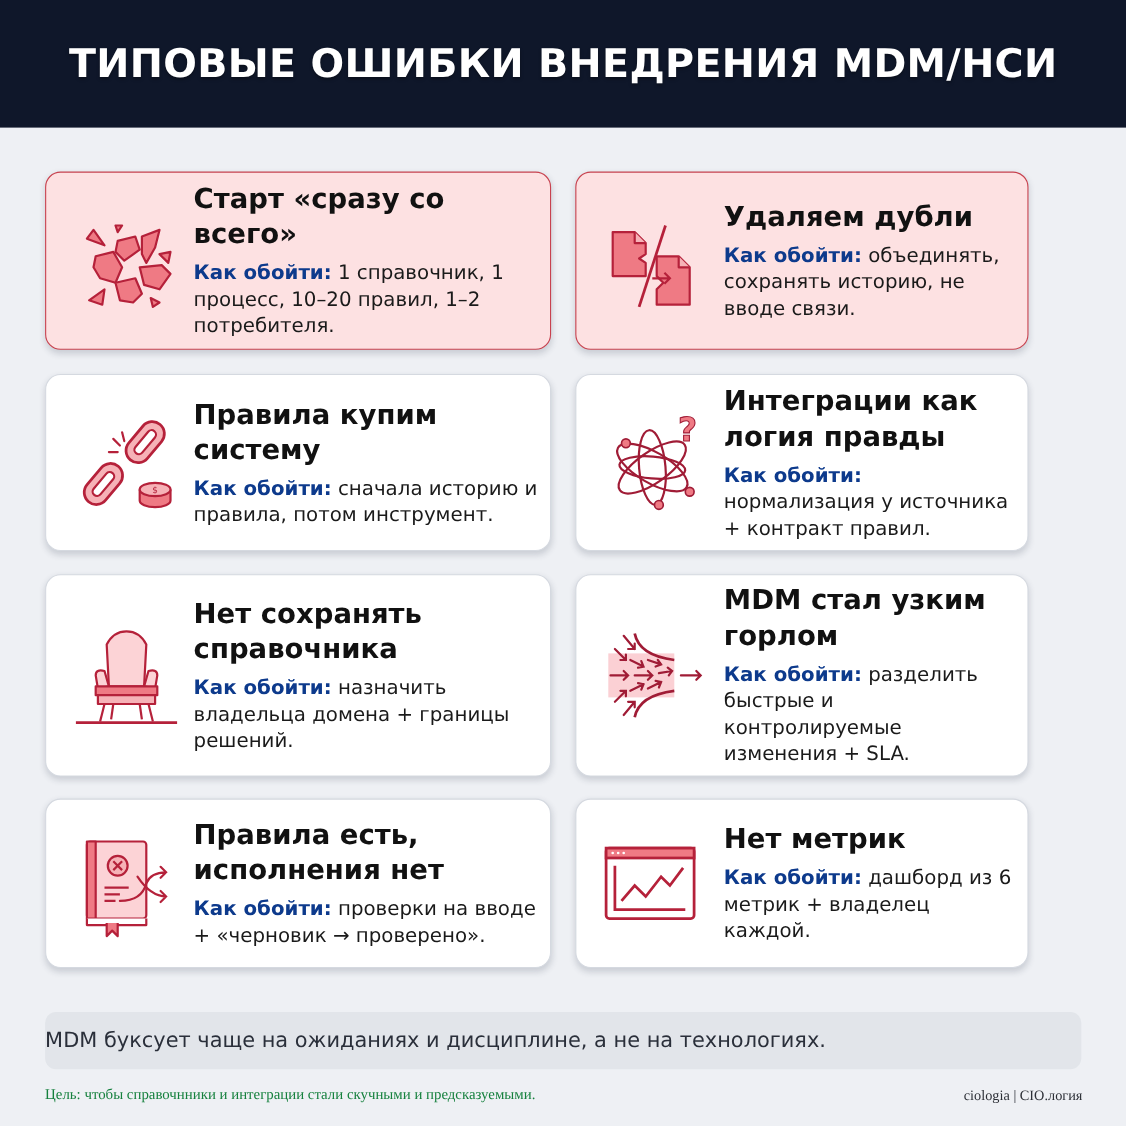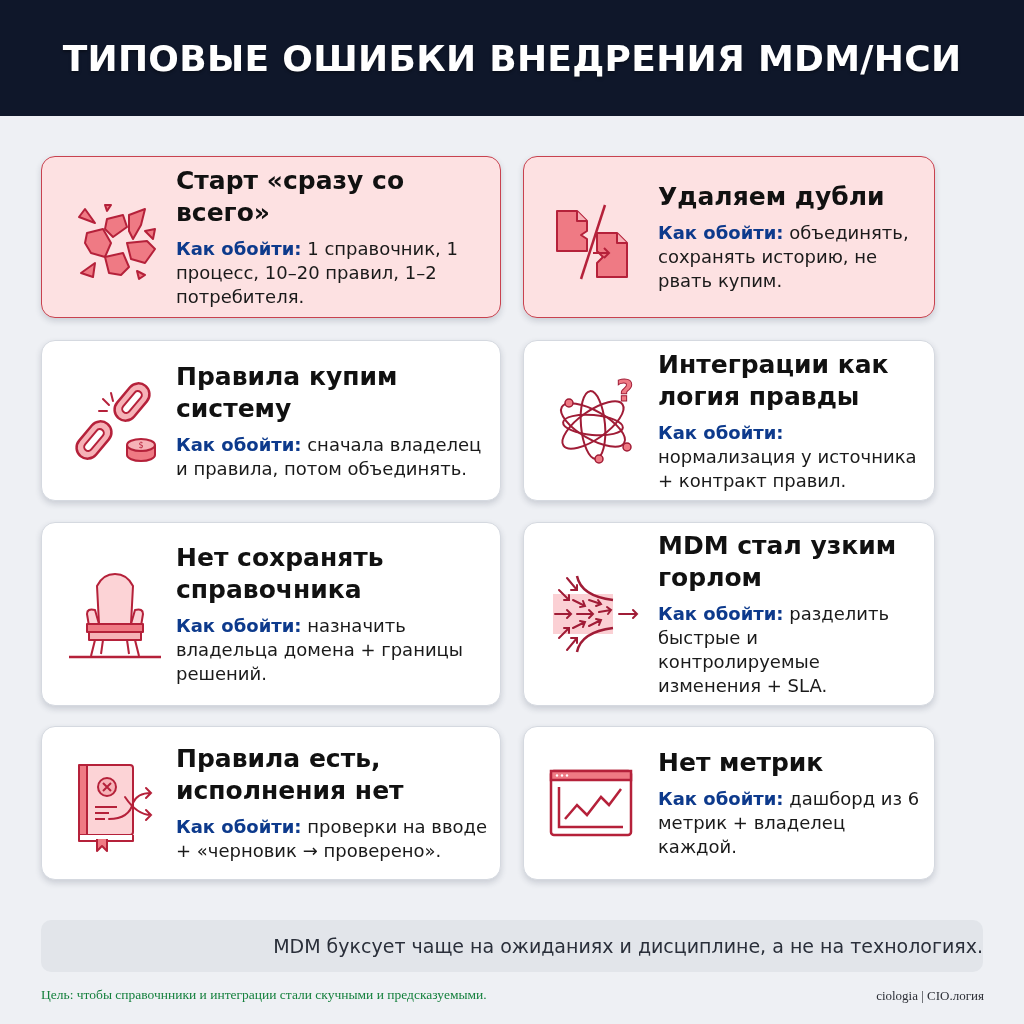--- a/index.html
+++ b/index.html
@@ -66,21 +66,21 @@
   .col-r { left: 523px; width: 412px; align-items: center; }
   .r1 { top: 156px; height: 162px; }
   .r2 { top: 340px; height: 161px; }
   .r3 { top: 522px; height: 184px; }
   .r4 { top: 726px; height: 154px; }
 
   .banner {
     position: absolute; left: 41px; top: 920px; width: 942px; height: 52px;
     background: #e2e5ea;
     border-radius: 10px;
-    display: flex; align-items: center; justify-content: flex-end;
+    display: flex; align-items: center; justify-content: flex-start;
   }
   .banner span {
     font-family: "DejaVu Sans", sans-serif;
     font-size: 19px;
     color: #2a2f3a;
   }
   .footer-left {
     position: absolute; left: 41px; top: 987px;
     font-family: Liberation Serif, serif;
     font-size: 13.5px; color: #15803d;
@@ -129,21 +129,21 @@
         <path d="M30,24 L30,34 L40,34" fill="#f6b2b7"></path>
         <path d="M50,46 L70,46 L80,56 L80,90 L50,90 L50,76 L56,70 L50,64 Z"></path>
         <path d="M70,46 L70,56 L80,56" fill="#f6b2b7"></path>
       </g>
       <line x1="58" y1="18" x2="34" y2="92" stroke="#b5213a" stroke-width="2.5"></line>
       <path d="M46,66 L62,66 M57,61 L62,66 L57,71" stroke="#b5213a" stroke-width="2" fill="none"></path>
     </svg>
   </div>
   <div class="text">
     <div class="title">Удаляем дубли</div>
-    <div class="desc"><span class="hint">Как обойти:</span><span> объединять, сохранять историю, не рвать купим.</span></div>
+    <div class="desc"><span class="hint">Как обойти:</span><span> объединять, сохранять историю, не вводе связи.</span></div>
   </div>
 </div>
 
 <div class="card col-l r2">
   <div class="icon">
     <svg viewBox="0 0 100 100">
       <g stroke="#b5213a" stroke-width="2.5" fill="#f6b2b7">
         <rect x="56" y="10" width="22" height="42" rx="11" transform="rotate(40 67 31)"></rect>
         <rect x="18" y="48" width="22" height="42" rx="11" transform="rotate(40 29 69)"></rect>
       </g>
@@ -158,21 +158,21 @@
       </g>
       <g stroke="#b5213a" stroke-width="2" fill="#ef7a84">
         <path d="M62,74 L62,84 A14,6 0 0 0 90,84 L90,74"></path>
         <ellipse cx="76" cy="74" rx="14" ry="6" fill="#f6b2b7"></ellipse>
       </g>
       <text x="76" y="77" font-size="8" text-anchor="middle" fill="#b5213a" font-family="DejaVu Sans, sans-serif">$</text>
     </svg>
   </div>
   <div class="text">
     <div class="title">Правила купим систему</div>
-    <div class="desc"><span class="hint">Как обойти:</span><span> сначала владелец и правила, потом объединять.</span></div>
+    <div class="desc"><span class="hint">Как обойти:</span><span> сначала историю и правила, потом инструмент.</span></div>
   </div>
 </div>
 
 <div class="card col-r r2">
   <div class="icon">
     <svg viewBox="0 0 100 100">
       <g stroke="#a01c36" stroke-width="2" fill="none">
         <ellipse cx="46" cy="54" rx="36" ry="14" transform="rotate(30 46 54)"></ellipse>
         <ellipse cx="46" cy="54" rx="36" ry="14" transform="rotate(-35 46 54)"></ellipse>
         <ellipse cx="46" cy="54" rx="34" ry="12" transform="rotate(85 46 54)"></ellipse>

